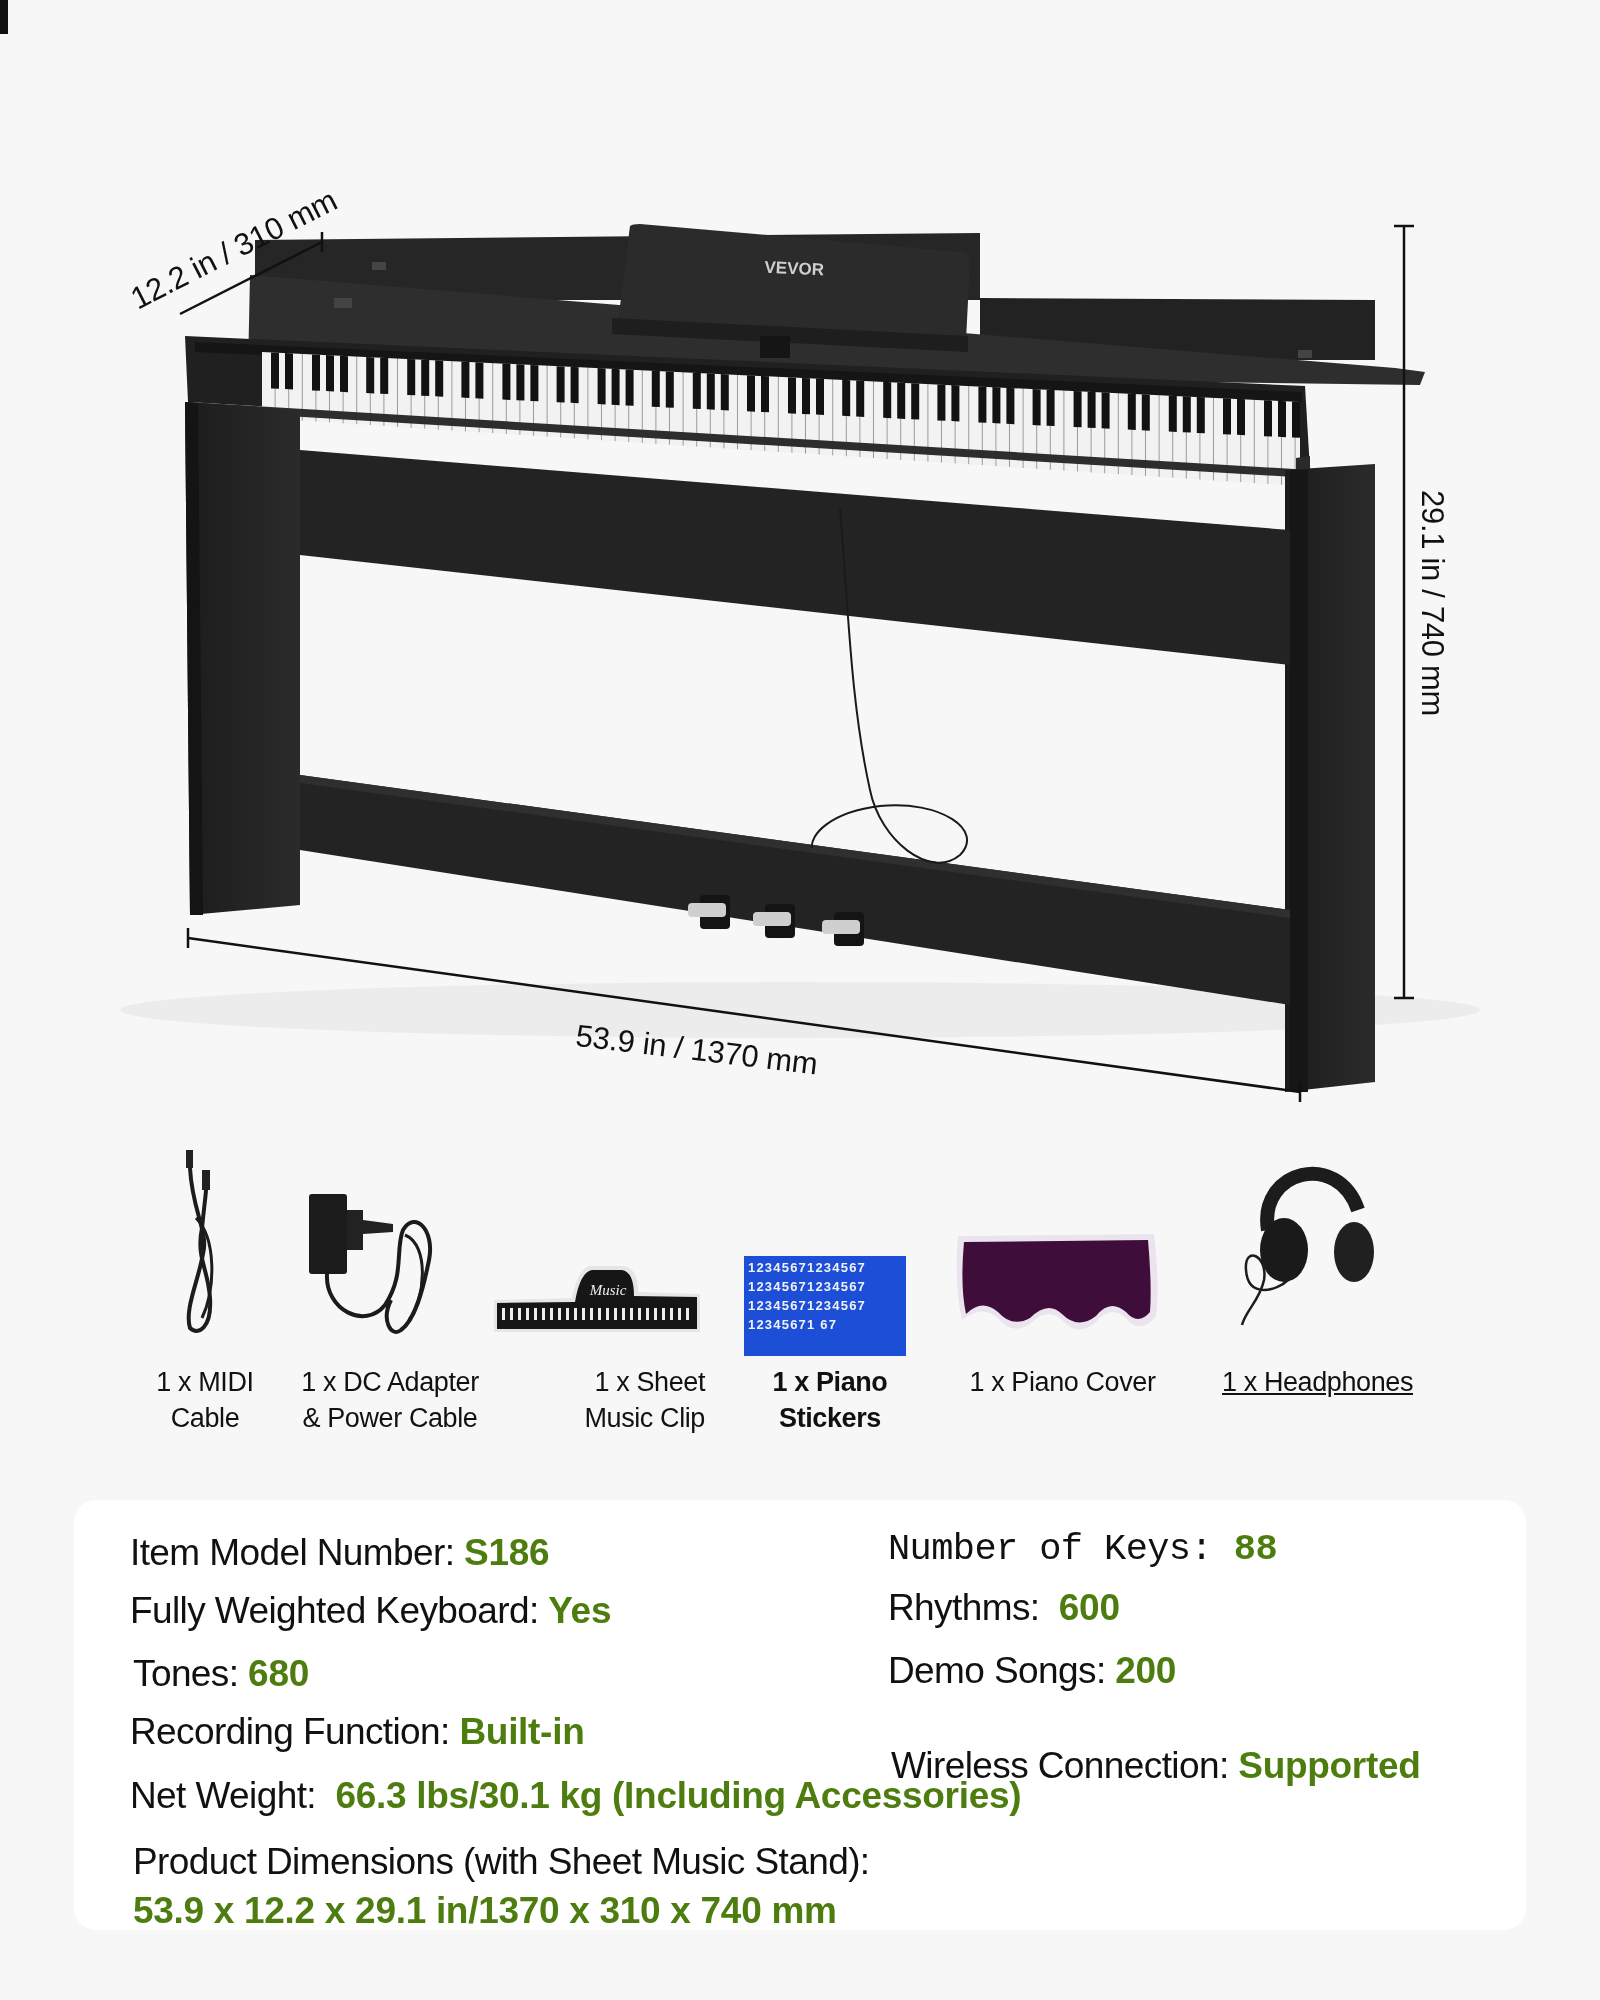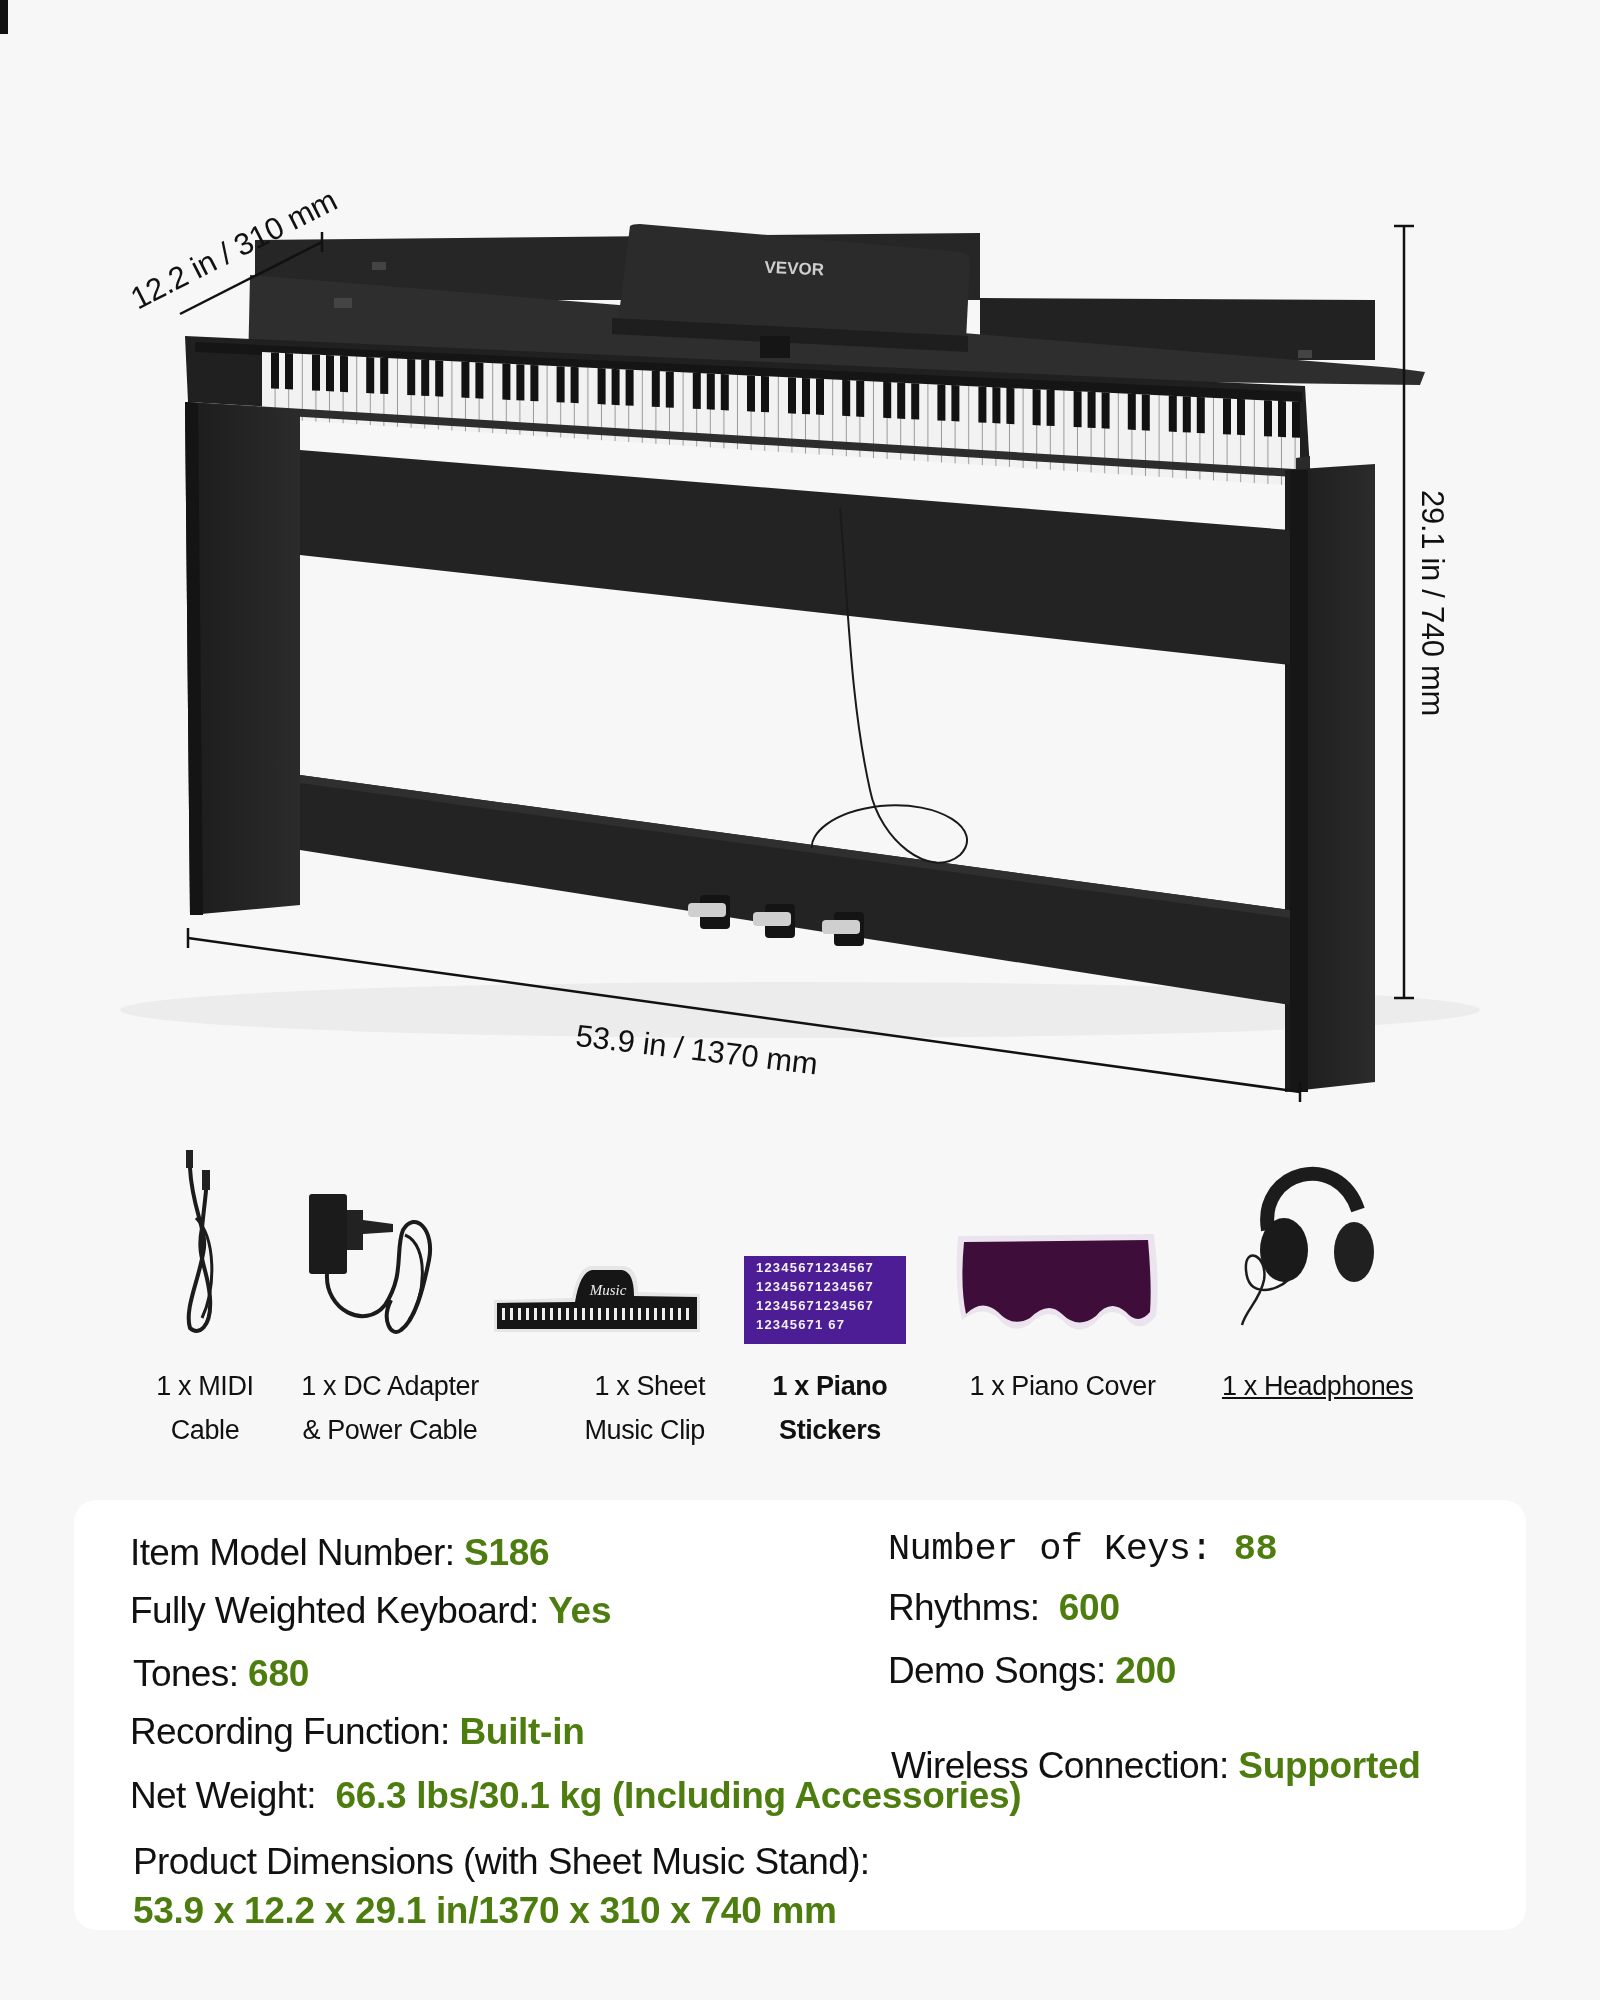--- a/index.html
+++ b/index.html
@@ -1,19 +1,19 @@
 <!DOCTYPE html>
 <html><head>
 <meta charset="utf-8">
 <style>
   html,body{margin:0;padding:0;}
   body{width:1600px;height:2000px;background:#f7f7f7;position:relative;overflow:hidden;font-family:"Liberation Sans",sans-serif;color:#111;}
   .abs{position:absolute;}
   .dim-text{position:absolute;font-size:30px;color:#111;white-space:nowrap;transform-origin:left top;letter-spacing:-0.3px;}
-  .acc-label{position:absolute;font-size:27px;line-height:44px;text-align:center;color:#111;white-space:pre-line;letter-spacing:-0.4px;}
+  .acc-label{position:absolute;font-size:27px;line-height:36px;text-align:center;color:#111;white-space:pre-line;letter-spacing:-0.4px;}
   .spec-card{position:absolute;left:74px;top:1500px;width:1452px;height:430px;background:#ffffff;border-radius:22px;}
   .spec{position:absolute;font-size:37px;white-space:nowrap;color:#111;letter-spacing:-0.6px;}
   .spec .v{color:#4d7c0f;font-weight:bold;letter-spacing:-0.3px;}
 </style>
 </head>
 <body>
 
 <svg class="abs" style="left:0;top:0" width="1600" height="1130" viewBox="0 0 1600 1130">
   <defs>
     <linearGradient id="wood" x1="0" y1="0" x2="0" y2="1">
@@ -159,21 +159,21 @@
       <rect x="146" y="46" width="3" height="12"></rect>
       <rect x="154" y="46" width="3" height="12"></rect>
       <rect x="162" y="46" width="3" height="12"></rect>
       <rect x="170" y="46" width="3" height="12"></rect>
       <rect x="178" y="46" width="3" height="12"></rect>
       <rect x="186" y="46" width="3" height="12"></rect>
       <rect x="194" y="46" width="3" height="12"></rect>
   </g>
 </svg>
 
-<div class="abs" style="left:744px;top:1256px;width:162px;height:88px;background:#4c1d95;padding:2px 12px;box-sizing:border-box;font-family:'Liberation Sans',sans-serif;font-weight:bold;color:#f2f2f2;font-size:13px;line-height:19px;letter-spacing:1.2px;">
+<div class="abs" style="left:744px;top:1256px;width:162px;height:100px;background:#1d4ed8;padding:2px 4px;box-sizing:border-box;font-family:'Liberation Sans',sans-serif;font-weight:bold;color:#f2f2f2;font-size:13px;line-height:19px;letter-spacing:1.2px;">
   <div>12345671234567</div>
   <div>12345671234567</div>
   <div>12345671234567</div>
   <div>12345671 67</div>
 </div>
 
 <svg class="abs" style="left:950px;top:1226px" width="210" height="106" viewBox="0 0 210 106">
   <path d="M8,10 L204,8 Q210,60 206,90 Q190,110 176,92 Q160,78 146,96 Q128,112 112,94 Q98,80 80,98 Q62,110 48,92 Q32,78 12,94 Q4,60 8,10 Z" fill="#ebe4ee"></path>
   <path d="M14,16 L198,14 Q202,60 200,86 Q188,100 176,86 Q160,72 146,90 Q128,104 112,88 Q98,74 80,92 Q62,102 48,86 Q32,72 16,88 Q10,60 14,16 Z" fill="#3e0d3a"></path>
 </svg>

